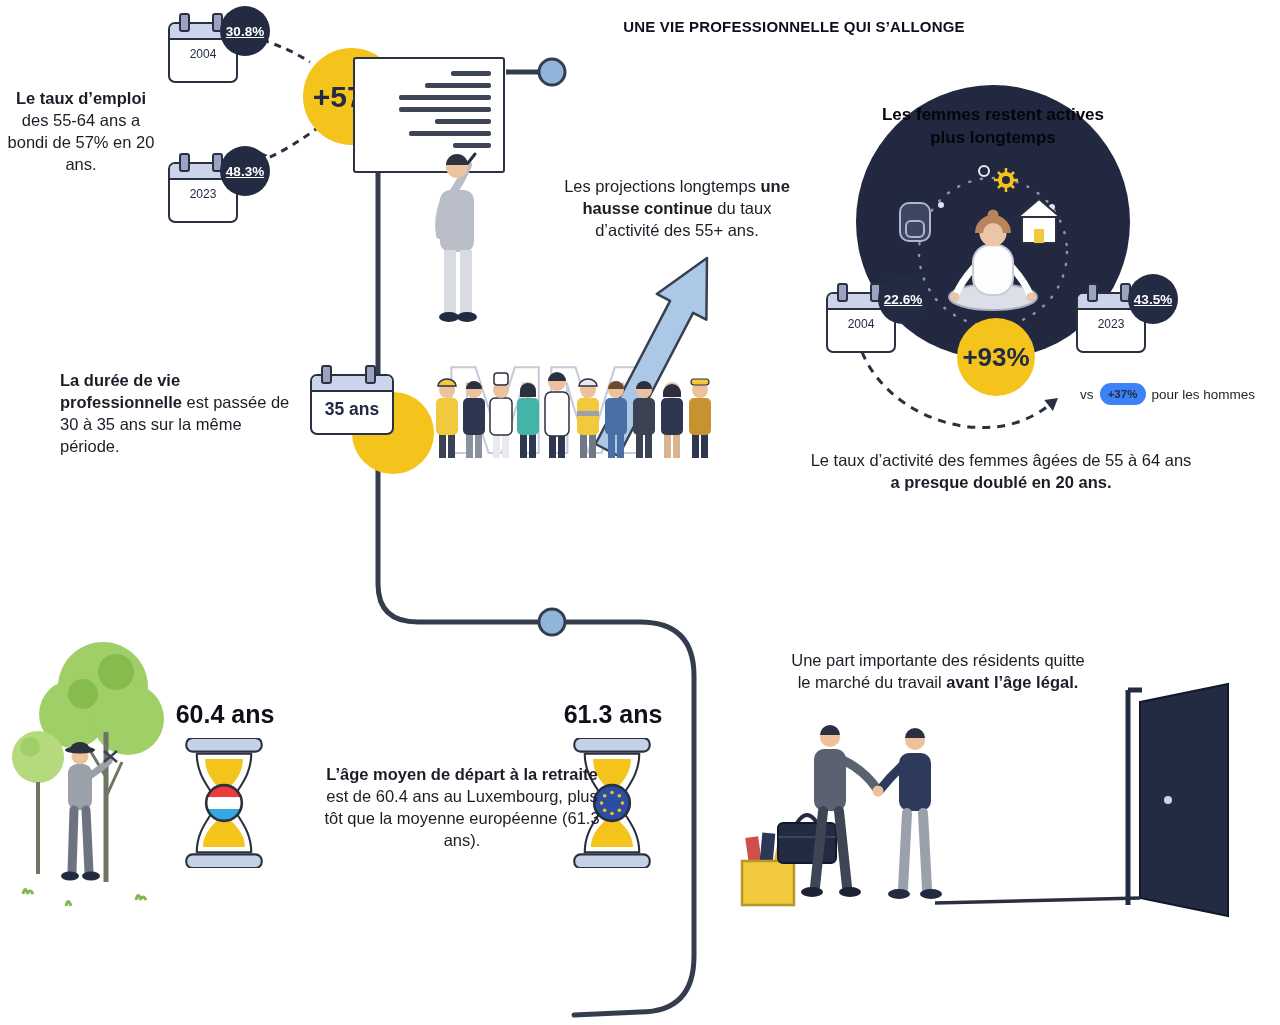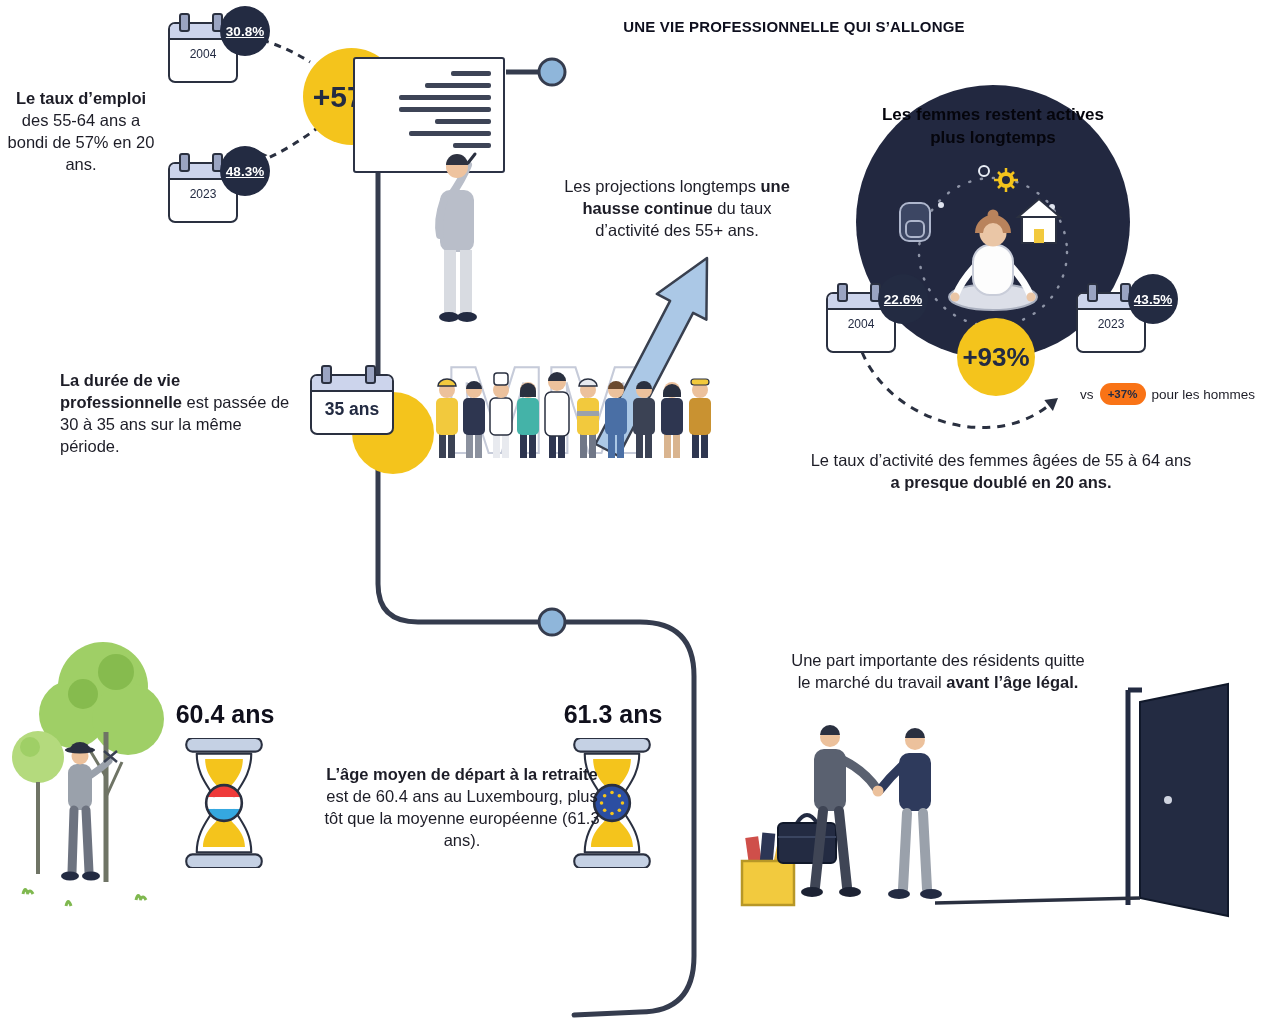--- a/index.html
+++ b/index.html
@@ -22,21 +22,21 @@
   .badge{position:absolute;width:50px;height:50px;border-radius:50%;background:#232b42;color:#fff;
          font-weight:bold;font-size:13.5px;display:flex;align-items:center;justify-content:center;z-index:3;text-decoration:underline;}
   .pct{position:absolute;border-radius:50%;background:#f4c41c;color:#232b42;font-weight:800;
        display:flex;align-items:center;justify-content:center;}
   
   .board{position:absolute;left:353px;top:57px;width:152px;height:116px;background:#fff;border:2.5px solid #2c3245;
          border-radius:3px;display:flex;flex-direction:column;align-items:flex-end;gap:7px;padding:12px 12px 0 12px;box-sizing:border-box;}
   .board .bar{height:5px;background:#3d4456;border-radius:2px;}
   .women-circle{position:absolute;left:856px;top:85px;width:274px;height:274px;border-radius:50%;background:#222840;}
   .vsrow{position:absolute;left:1080px;top:383px;display:flex;align-items:center;gap:6px;font-size:13.5px;color:#1d1d27;}
-  .vspill{width:46px;height:22px;border-radius:11px;background:#f97316;color:#232b42;font-size:11.5px;font-weight:800;
+  .vspill{width:46px;height:22px;border-radius:11px;background:#3b82f6;color:#232b42;font-size:11.5px;font-weight:800;
           display:flex;align-items:center;justify-content:center;}
   .agehead{position:absolute;width:124px;text-align:center;font-size:25px;font-weight:800;color:#10101c;}
   svg{display:block;}
 </style>
 </head>
 <body>
 
 <div class="canvas">
 
   <svg class="abs" style="left:0;top:0;" width="1280" height="1025" viewBox="0 0 1280 1025">

